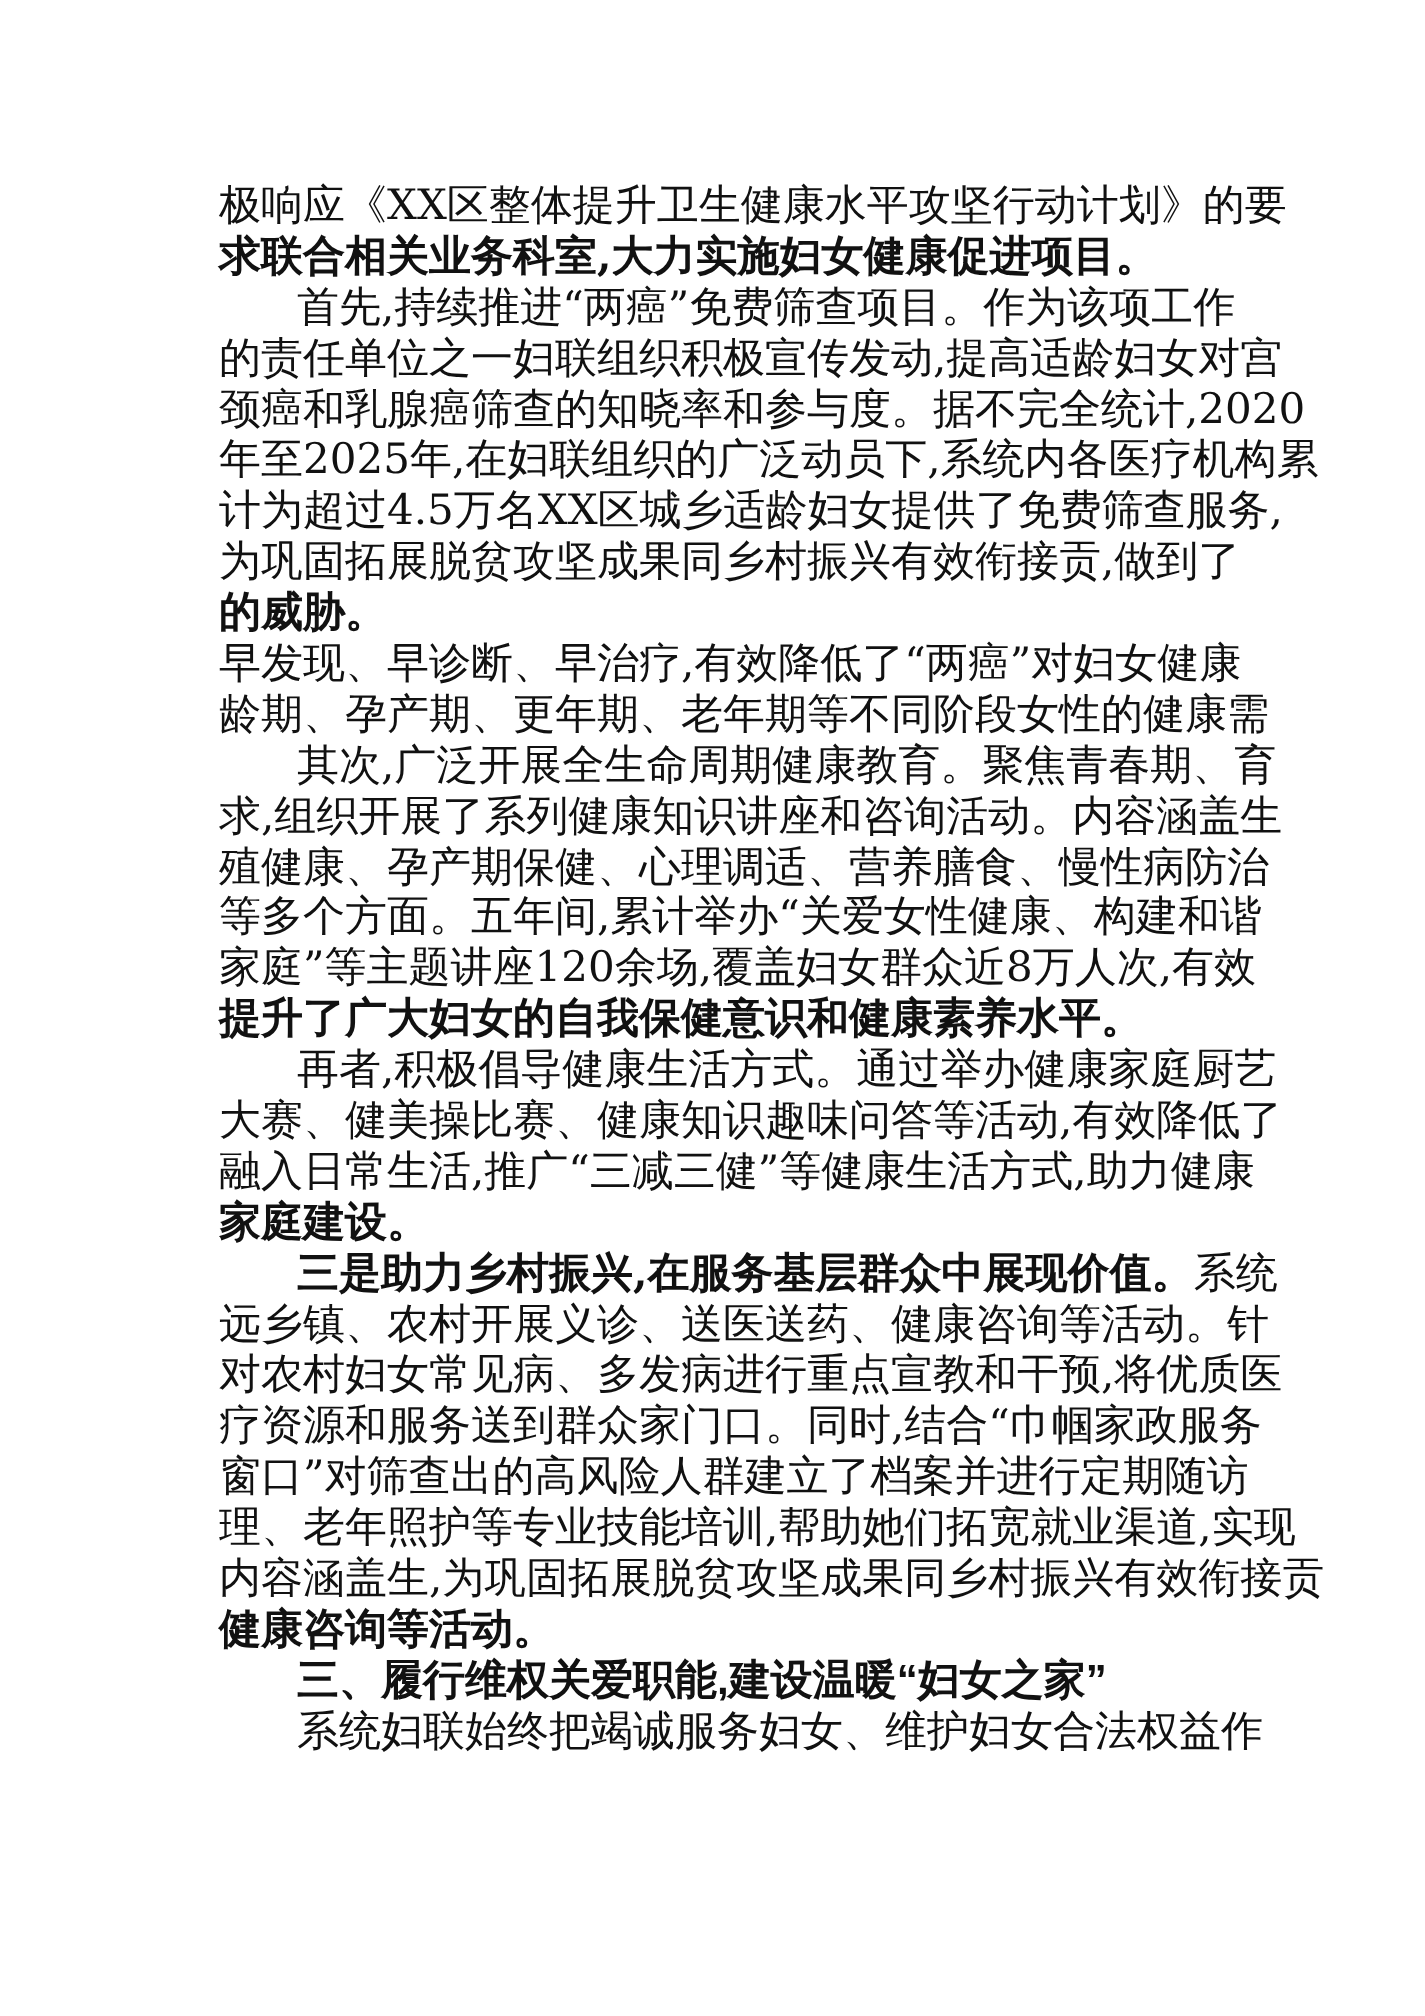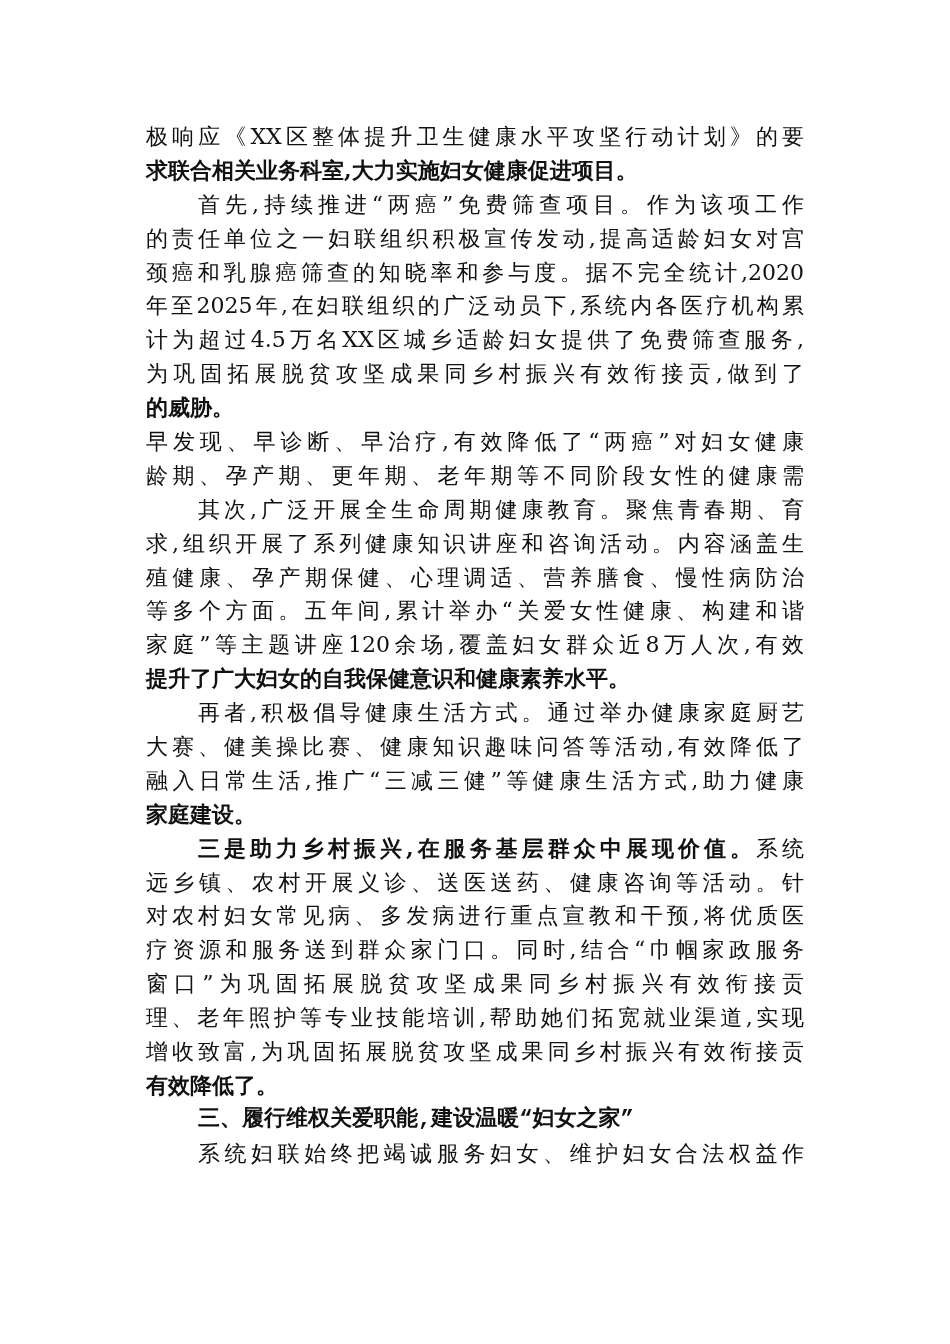--- a/index.html
+++ b/index.html
@@ -1,28 +1,28 @@
 <!DOCTYPE html>
 <html><head>
 <meta charset="utf-8">
 <style>
   html, body { margin: 0; padding: 0; background: #ffffff; }
   body { width: 950px; height: 1344px; position: relative; overflow: hidden; }
   .page { position: absolute; left: 146px; top: 120px; width: 658px; }
   .line {
     height: 33.9px; line-height: 33.9px;
     font-family: "DejaVu Serif", "Liberation Serif", serif;
-    font-size: 22px; color: #111;
+    font-size: 28px; color: #111;
     white-space: nowrap; text-align: justify; text-align-last: justify;
     letter-spacing: 0;
   }
   .line.last { text-align-last: left; font-weight: bold; }
   .indent { padding-left: 52px; }
   .bold { font-weight: bold; }
-  .heading { font-family: Liberation Mono, monospace; font-weight: bold; text-align-last: left; }
+  .heading { font-family: Liberation Sans, sans-serif; font-weight: bold; text-align-last: left; }
 </style>
 </head>
 <body>
 
 <div class="page">
   <div class="line">极响应《XX区整体提升卫生健康水平攻坚行动计划》的要</div>
   <div class="line last">求联合相关业务科室,大力实施妇女健康促进项目。</div>
   <div class="line indent">首先,持续推进“两癌”免费筛查项目。作为该项工作</div>
   <div class="line">的责任单位之一妇联组织积极宣传发动,提高适龄妇女对宫</div>
   <div class="line">颈癌和乳腺癌筛查的知晓率和参与度。据不完全统计,2020</div>
@@ -39,19 +39,19 @@
   <div class="line">家庭”等主题讲座120余场,覆盖妇女群众近8万人次,有效</div>
   <div class="line last">提升了广大妇女的自我保健意识和健康素养水平。</div>
   <div class="line indent">再者,积极倡导健康生活方式。通过举办健康家庭厨艺</div>
   <div class="line">大赛、健美操比赛、健康知识趣味问答等活动,有效降低了</div>
   <div class="line">融入日常生活,推广“三减三健”等健康生活方式,助力健康</div>
   <div class="line last">家庭建设。</div>
   <div class="line indent"><span class="bold">三是助力乡村振兴,在服务基层群众中展现价值。</span><span>系统</span></div>
   <div class="line">远乡镇、农村开展义诊、送医送药、健康咨询等活动。针</div>
   <div class="line">对农村妇女常见病、多发病进行重点宣教和干预,将优质医</div>
   <div class="line">疗资源和服务送到群众家门口。同时,结合“巾帼家政服务</div>
-  <div class="line">窗口”为巩固拓展脱贫攻坚成果同乡村振兴有效衔接贡</div>
+  <div class="line">窗口”对筛查出的高风险人群建立了档案并进行定期随访</div>
   <div class="line">理、老年照护等专业技能培训,帮助她们拓宽就业渠道,实现</div>
-  <div class="line">增收致富,为巩固拓展脱贫攻坚成果同乡村振兴有效衔接贡</div>
-  <div class="line last">有效降低了。</div>
+  <div class="line">内容涵盖生,为巩固拓展脱贫攻坚成果同乡村振兴有效衔接贡</div>
+  <div class="line last">健康咨询等活动。</div>
   <div class="line indent heading">三、履行维权关爱职能,建设温暖“妇女之家”</div>
   <div class="line indent">系统妇联始终把竭诚服务妇女、维护妇女合法权益作</div>
 </div>
 
 </body></html>

